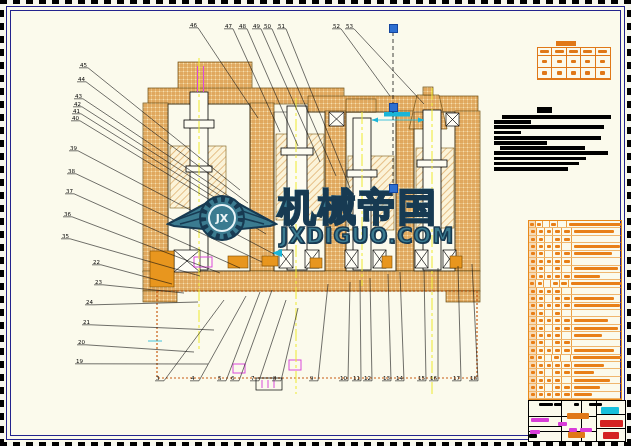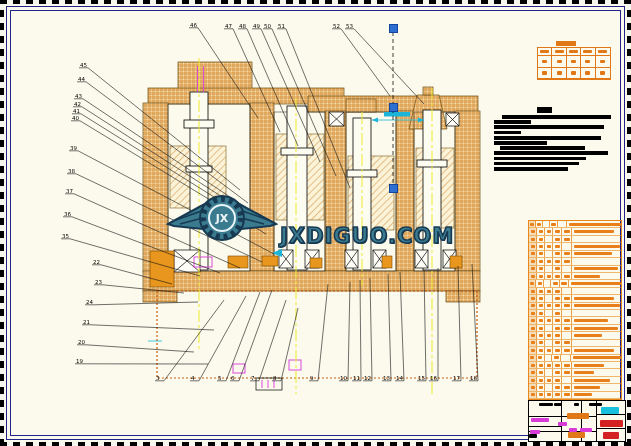--- a/index.html
+++ b/index.html
@@ -338,20 +338,21 @@
       <g stroke="#173a52" stroke-width="1.5">
         <path d="M10 38L44 26M14 42L44 34" fill="none"></path>
         <path d="M102 38L68 26M98 42L68 34" fill="none"></path>
       </g>
 
       <circle cx="56" cy="36" r="22" fill="#3b7b90" stroke="#173a52" stroke-width="2"></circle>
       <circle cx="56" cy="36" r="19" fill="none" stroke="#173a52" stroke-width="6" stroke-dasharray="4 4"></circle>
       <circle cx="56" cy="36" r="13" fill="#3b7b90" stroke="#e8f4f8" stroke-width="2"></circle>
       <text x="56" y="40" text-anchor="middle" font-size="11" font-weight="bold" fill="#eef6f8" font-family="DejaVu Sans">JX</text>
     </svg>
+    <div class="wm-cn">机械帝国</div>
     <div class="wm-en">JXDIGUO.COM</div>
   </div>
 
   <div class="notes">
     <div class="ttl" id="notes-title" style="margin-left: 43px; width: 15px;"></div>
     <div id="notes-bars">
         <div class="bar" style="margin-left: 8px; width: 109px;"></div>
         <div class="bar" style="margin-left: 0px; width: 37px;"></div>
         <div class="bar" style="margin-left: 0px; width: 110px;"></div>
         <div class="bar" style="margin-left: 0px; width: 27px;"></div>

